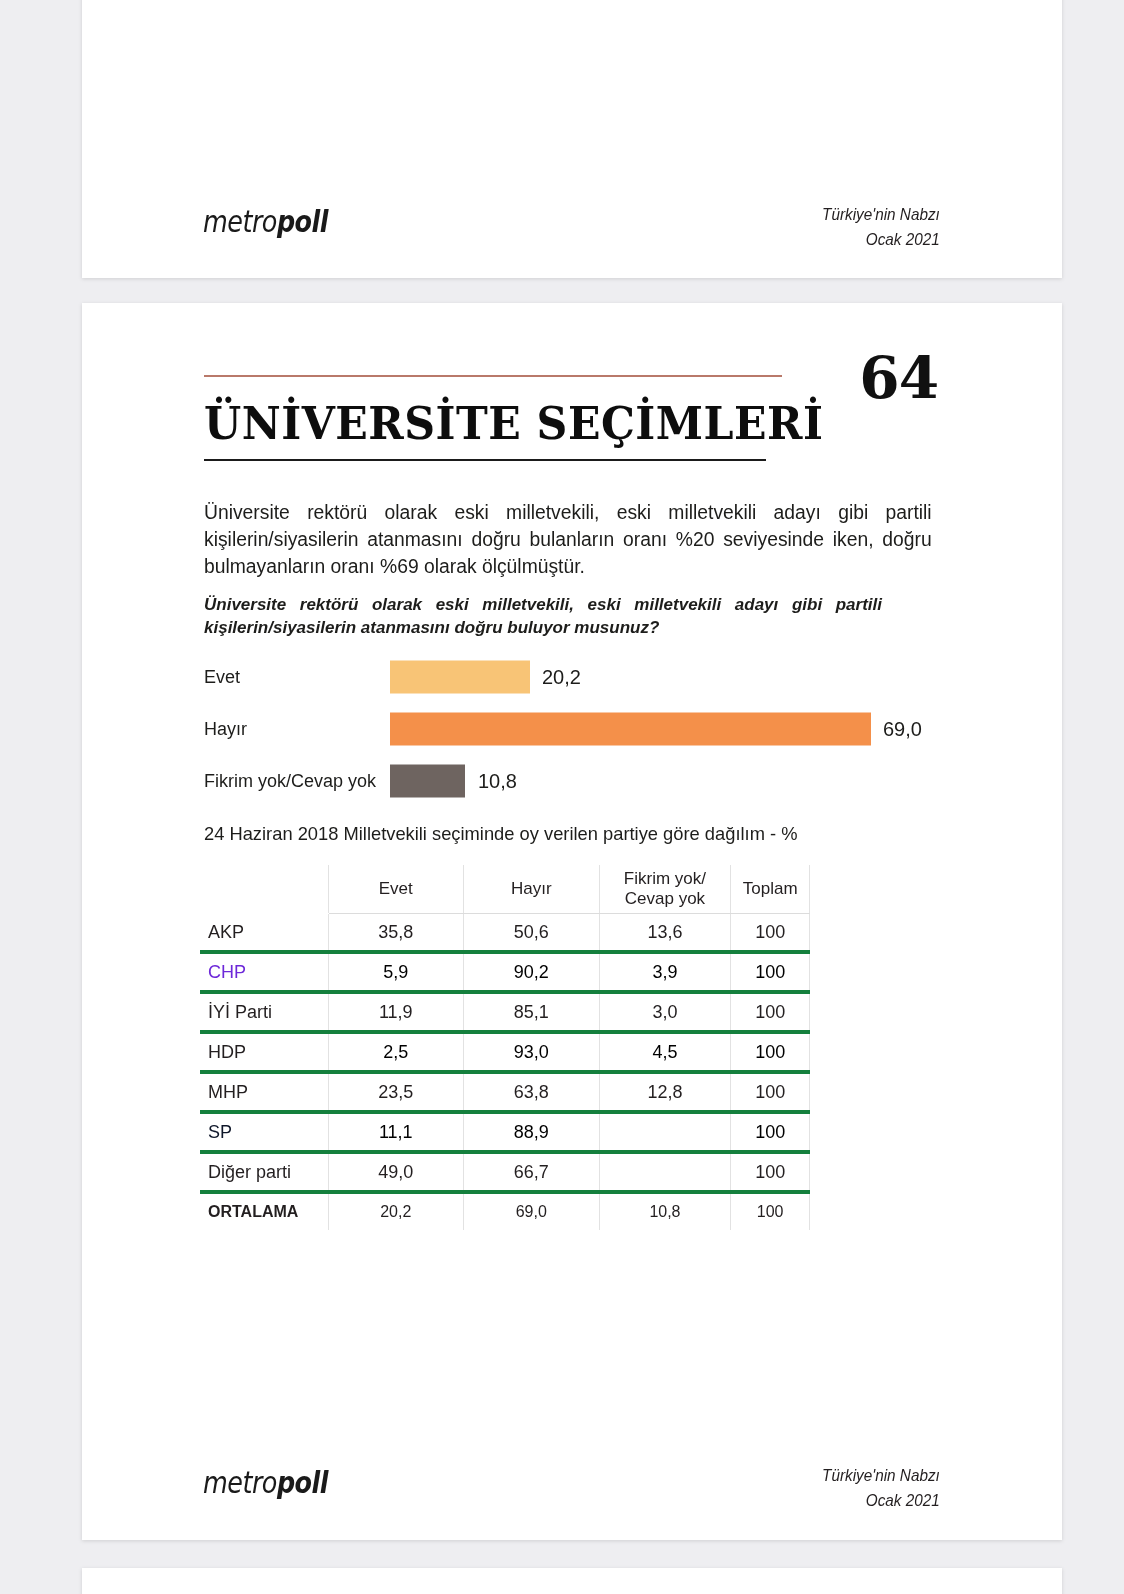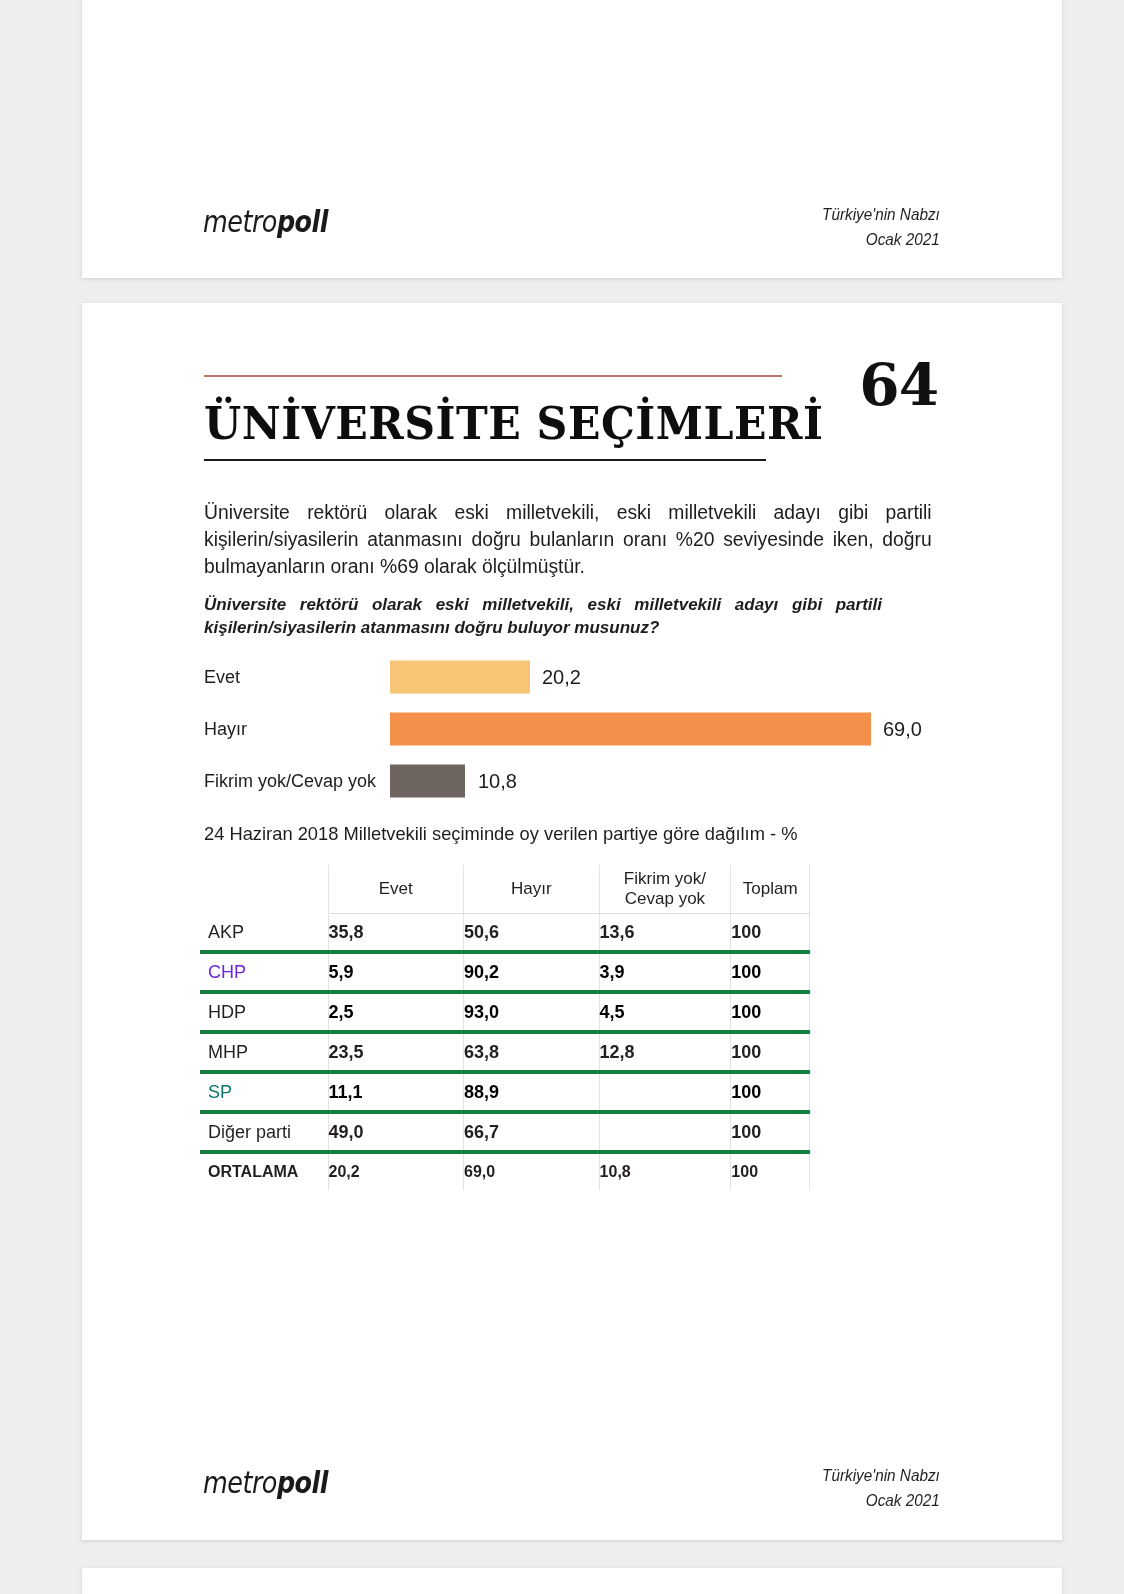--- a/index.html
+++ b/index.html
@@ -95,21 +95,20 @@
   .page-number {
     position: absolute;
     right: 124px;
     top: 46px;
     font-family: "DejaVu Serif", serif;
     font-weight: 700;
     font-size: 58px;
     line-height: 58px;
     color: #111111;
     letter-spacing: -1px;
-    margin-top: 7px;
   }
 
   .title-block {
     position: absolute;
     left: 122px;
     top: 72px;
     width: 578px;
   }
   .title-rule-top {
     height: 2px;
@@ -248,21 +247,21 @@
   table.breakdown th.endline,
   table.breakdown td.endline {
     border-right: 1px solid #e2e2e2;
   }
   table.breakdown td.party {
     text-align: left;
     padding-left: 8px;
     white-space: nowrap;
   }
   table.breakdown td.num {
-    font-weight: bold;
+    text-align: center;
   }
   table.breakdown tr.muted td { color: #000000; }
   table.breakdown tr.total td { font-size: 16px; }
   table.breakdown tr.total td.party { font-weight: 700; }
   table.breakdown tr.total td { border-bottom: none; }
 
   .col-party  { width: 128px; }
   .col-evet   { width: 136px; }
   .col-hayir  { width: 136px; }
   .col-fikrim { width: 132px; }
@@ -349,36 +348,43 @@
             <td class="num sep">13,6</td>
             <td class="num sep endline">100</td>
           </tr>
           <tr class="muted">
             <td class="party" style="color:#6d28d9">CHP</td>
             <td class="num sep">5,9</td>
             <td class="num sep">90,2</td>
             <td class="num sep">3,9</td>
             <td class="num sep endline">100</td>
           </tr>
+          <tr>
+            <td class="party">İYİ Parti</td>
+            <td class="num sep">11,9</td>
+            <td class="num sep">85,1</td>
+            <td class="num sep">3,0</td>
+            <td class="num sep endline">100</td>
+          </tr>
           <tr class="muted">
             <td class="party" style="color:#231f20">HDP</td>
             <td class="num sep">2,5</td>
             <td class="num sep">93,0</td>
             <td class="num sep">4,5</td>
             <td class="num sep endline">100</td>
           </tr>
           <tr>
             <td class="party">MHP</td>
             <td class="num sep">23,5</td>
             <td class="num sep">63,8</td>
             <td class="num sep">12,8</td>
             <td class="num sep endline">100</td>
           </tr>
           <tr class="muted">
-            <td class="party" style="color:#0f766e">SP</td>
+            <td class="party" style="color:#0f172a">SP</td>
             <td class="num sep">11,1</td>
             <td class="num sep">88,9</td>
             <td class="num sep"></td>
             <td class="num sep endline">100</td>
           </tr>
           <tr>
             <td class="party">Diğer parti</td>
             <td class="num sep">49,0</td>
             <td class="num sep">66,7</td>
             <td class="num sep"></td>

